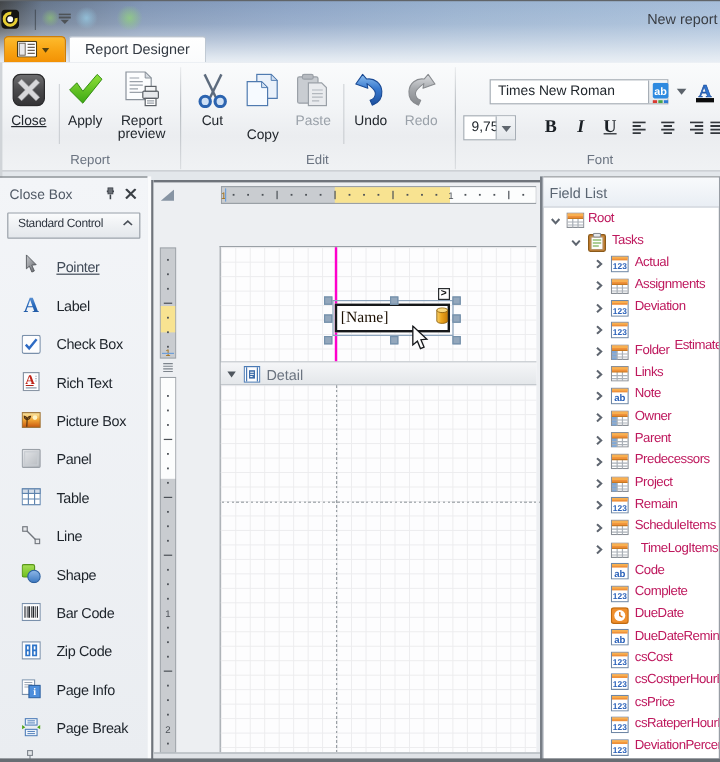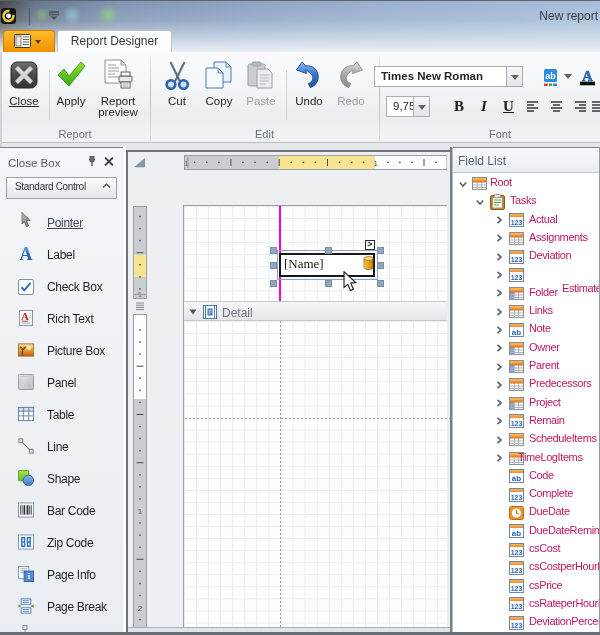--- a/index.html
+++ b/index.html
@@ -119,26 +119,26 @@
 <div class="abs ssep" style="left:49px;"></div>
 <div class="abs ssep" style="left:286px;"></div>
 <div class="abs glabel" style="left:0px; width:150px;">Report</div>
 <div class="abs glabel" style="left:150px; width:229px;">Edit</div>
 <div class="abs glabel" style="left:440px; width:120px;">Font</div>
 
 <div class="abs rbtn" style="left:4px; width:40px;text-decoration:underline;">Close</div>
 <div class="abs rbtn" style="left:51px; width:40px;">Apply</div>
 <div class="abs rbtn" style="left:93px; width:50px;">Report<br>preview</div>
 <div class="abs rbtn" style="left:157px; width:40px;">Cut</div>
-<div class="abs rbtn" style="left:199px; width:40px;">Copy</div>
+<div class="abs rbtn" style="left:199px; width:40px;margin-top:12px;">Copy</div>
 <div class="abs rbtn dis" style="left:241px; width:40px;">Paste</div>
 <div class="abs rbtn" style="left:289px; width:40px;">Undo</div>
 <div class="abs rbtn dis" style="left:331px; width:40px;">Redo</div>
 
-<div class="abs combo" style="left:374px; top:66px; width:149px; height:21px;font-weight:bold;">
+<div class="abs combo" style="left:408px; top:66px; width:149px; height:21px;">
     <span class="txt" style="top:3px;">Times New Roman</span>
     <span class="arr"></span>
   </div>
 <div class="abs combo" style="left:386px; top:96px; width:44px; height:21px;">
     <span class="txt" style="top:3px;">9,75</span>
     <span class="arr"></span>
   </div>
 <div class="abs biu" style="left:454px;">B</div>
 <div class="abs biu" style="left:481px; font-style:italic;">I</div>
 <div class="abs biu" style="left:503px; text-decoration:underline;">U</div>
@@ -735,21 +735,21 @@
 <svg class="abs" style="left:55px; top:260.2px;" width="15" height="13">
       <use href="#i-table"></use>
     </svg>
 <div class="abs frow" style="left:75px; top:259.2px;">ScheduleItems</div>
 <svg class="abs" style="left:41px; top:281.0px;" width="8" height="8">
       <use href="#a-col"></use>
     </svg>
 <svg class="abs" style="left:55px; top:278.5px;" width="15" height="13">
       <use href="#i-table"></use>
     </svg>
-<div class="abs frow" style="left:64px; top:277.5px;">TimeLogItems</div>
+<div class="abs frow" style="left:80px; top:277.5px;">TimeLogItems</div>
 <svg class="abs" style="left:55px; top:296.3px;" width="15" height="14">
       <use href="#i-ab"></use>
     </svg>
 <div class="abs frow" style="left:75px; top:295.8px;">Code</div>
 <svg class="abs" style="left:55px; top:314.6px;" width="15" height="14">
       <use href="#i-num"></use>
     </svg>
 <div class="abs frow" style="left:75px; top:314.1px;">Complete</div>
 <svg class="abs" style="left:55px; top:332.9px;" width="15" height="14">
       <use href="#i-clock"></use>

